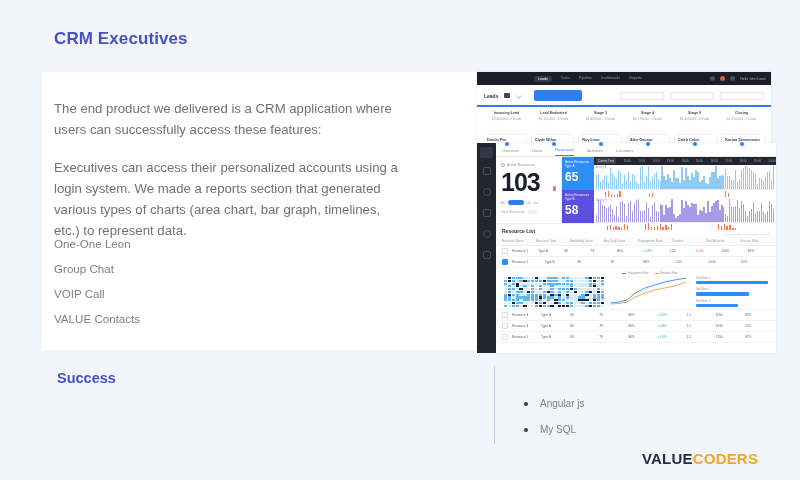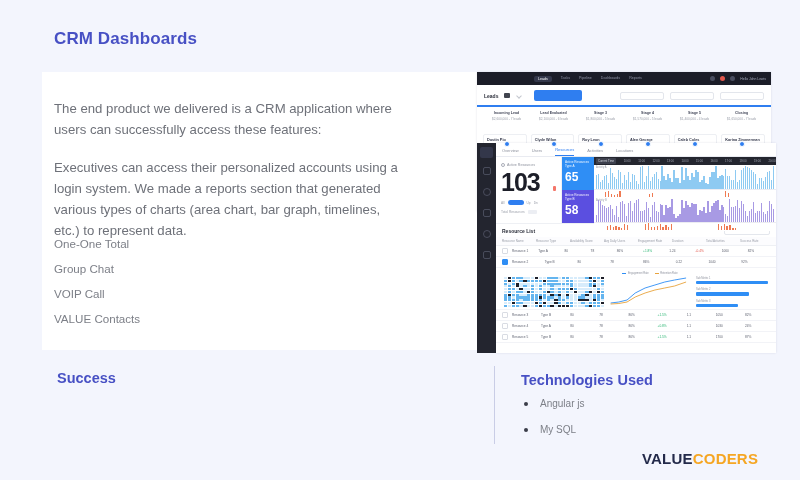--- a/index.html
+++ b/index.html
@@ -180,31 +180,31 @@
   
   .logo { position: absolute; left: 642px; top: 450px; font-size: 15px; font-weight: bold; letter-spacing: .2px; }
   .logo .v { color: #232a4a; }
   .logo .c { color: #f5a623; }
 </style>
 </head>
 <body>
 
 <div class="page">
 
-  <div class="page-title">CRM Dashboards</div>
+  <div class="page-title">CRM Executives</div>
 
   <div class="main-card">
 
     <div class="body-copy">
       <p>The end product we delivered is a CRM application where users can successfully access these features:</p>
       <p>Executives can access their personalized accounts using a login system. We made a reports section that generated various types of charts (area chart, bar graph, timelines, etc.) to represent data.</p>
     </div>
 
     <ul class="feature-list">
-      <li>One-One Total</li>
+      <li>One-One Leon</li>
       <li>Group Chat</li>
       <li>VOIP Call</li>
       <li>VALUE Contacts</li>
     </ul>
 
     <div class="collage">
 
       <div class="shot-leads">
         <div class="leads-topbar">
           <div class="tb-tabs">
@@ -1002,21 +1002,20 @@
         <div class="rail-ic circle"></div>
         <div class="rail-ic"></div>
       </div>
     </div>
   </div>
 
   <div class="summary-title">Success</div>
 
   <div class="v-divider"></div>
 
-  <div class="tech-title">Technologies Used</div>
   <ul class="tech-list">
     <li>
         <span>Angular js</span>
       </li>
     <li>
         <span>My SQL</span>
       </li>
   </ul>
 
   <div class="logo">

